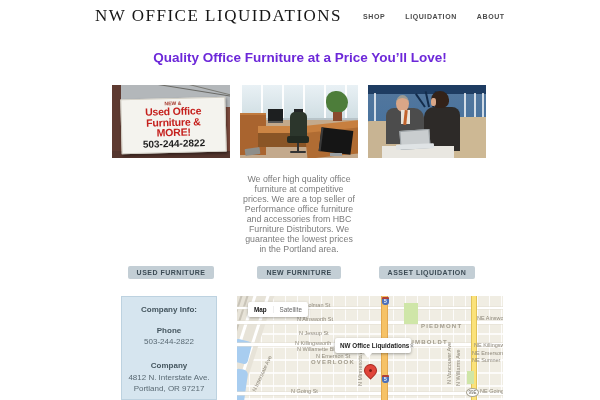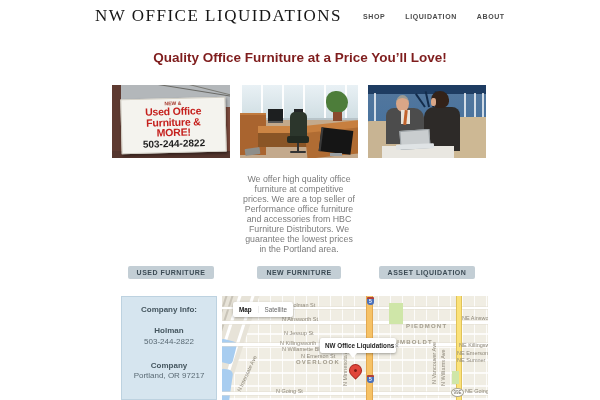--- a/index.html
+++ b/index.html
@@ -7,21 +7,21 @@
        font-family:"Liberation Sans",sans-serif;}
 
   
   .logo{position:absolute;left:95px;top:6px;font-family:"Liberation Serif",serif;
         font-size:17px;letter-spacing:1.5px;color:#161616;text-transform:uppercase;}
   .nav{position:absolute;left:363px;top:13px;display:flex;gap:20px;}
   .nav span{font-size:7px;font-weight:bold;letter-spacing:.6px;color:#4a4a4a;cursor:pointer;}
 
   
   .hero-heading{position:absolute;top:50px;left:0;width:600px;text-align:center;
-        font-size:13.5px;font-weight:bold;color:#7f1d1d;}
+        font-size:13.5px;font-weight:bold;color:#6d28d9;}
 
   
   .cols{position:absolute;left:112px;top:85px;width:374px;display:flex;gap:10px;}
   .col{width:118px;height:194px;display:flex;flex-direction:column;}
   .photo{width:118px;height:73px;position:relative;overflow:hidden;flex:none;}
   .photo *{position:absolute;}
   .col p{margin:16px 0 0;font-size:8.8px;line-height:10px;color:#7b7b7b;text-align:center;padding:0 1px;}
   .btnrow{margin-top:auto;text-align:center;}
   .btn{display:inline-block;background:#c3ced5;color:#3c4b55;font-size:7px;font-weight:bold;
        letter-spacing:.5px;padding:3px 9px;border-radius:2px;cursor:pointer;}
@@ -75,21 +75,21 @@
   .ph3 .shirt{left:33px;top:25px;width:9px;height:14px;background:#e8e4da;}
   .ph3 .tie{left:36px;top:25px;width:3px;height:15px;background:#c2632c;transform:rotate(6deg);}
   .ph3 .womanhair{left:63px;top:6px;width:18px;height:17px;background:#332219;border-radius:50% 50% 40% 45%;}
   .ph3 .womanface{left:63px;top:13px;width:5px;height:8px;background:#d9a687;border-radius:40%;}
   .ph3 .womanbody{left:56px;top:22px;width:36px;height:44px;background:#2d2a28;border-radius:10px 8px 0 0;}
   .ph3 .table{left:14px;top:61px;width:72px;height:12px;background:#e9e7e1;}
   .ph3 .lapscreen{left:32px;top:45px;width:28px;height:17px;background:#c9cdcf;border:1px solid #9aa0a4;transform:rotate(-4deg);}
   .ph3 .lapbase{left:28px;top:59px;width:38px;height:5px;background:#dfe3e5;transform:rotate(-2deg);border-radius:1px;}
 
   
-  .bottom{position:absolute;left:121px;top:296px;display:flex;gap:5px;}
+  .bottom{position:absolute;left:121px;top:296px;display:flex;gap:20px;}
   .panel{width:96px;height:104px;box-sizing:border-box;background:#d6e5ef;border:1px solid #bdd2e0;
          text-align:center;color:#5a6a74;font-size:8px;}
   .panel .title{margin-top:8px;font-weight:bold;color:#45565f;font-size:8px;}
   .panel .lbl{margin-top:12px;font-weight:bold;color:#45565f;}
   .panel .val{margin-top:2px;}
   .panel .addr{line-height:11px;}
 
   
   .map{width:266px;height:104px;position:relative;overflow:hidden;background:#f0ede3;cursor:grab;}
   .map .grid{position:absolute;inset:0;
@@ -207,23 +207,24 @@
     </div>
     <div class="btnrow"><span class="btn">ASSET LIQUIDATION</span></div>
   </div>
 
 </div>
 
 <div class="bottom">
 
   <div class="panel">
     <div class="title">Company Info:</div>
-    <div class="lbl">Holman</div>
+    <div class="lbl">Phone</div>
     <div class="val">503-244-2822</div>
     <div class="lbl" style="margin-top:15px">Company</div>
+    <div class="val addr">4812 N. Interstate Ave.</div>
     <div class="addr">Portland, OR 97217</div>
   </div>
 
   <div class="map">
     <div class="grid"></div>
 
     <div class="railband"></div>
     <div class="diag" style="left:6px;top:-8px;width:1.5px;height:130px;background:#c9c4b8"></div>
     <div class="diag" style="left:12px;top:-8px;width:1.5px;height:130px;background:#c9c4b8"></div>
     <div class="diag" style="left:19px;top:-8px;width:2.5px;height:130px;background:#fff"></div>

